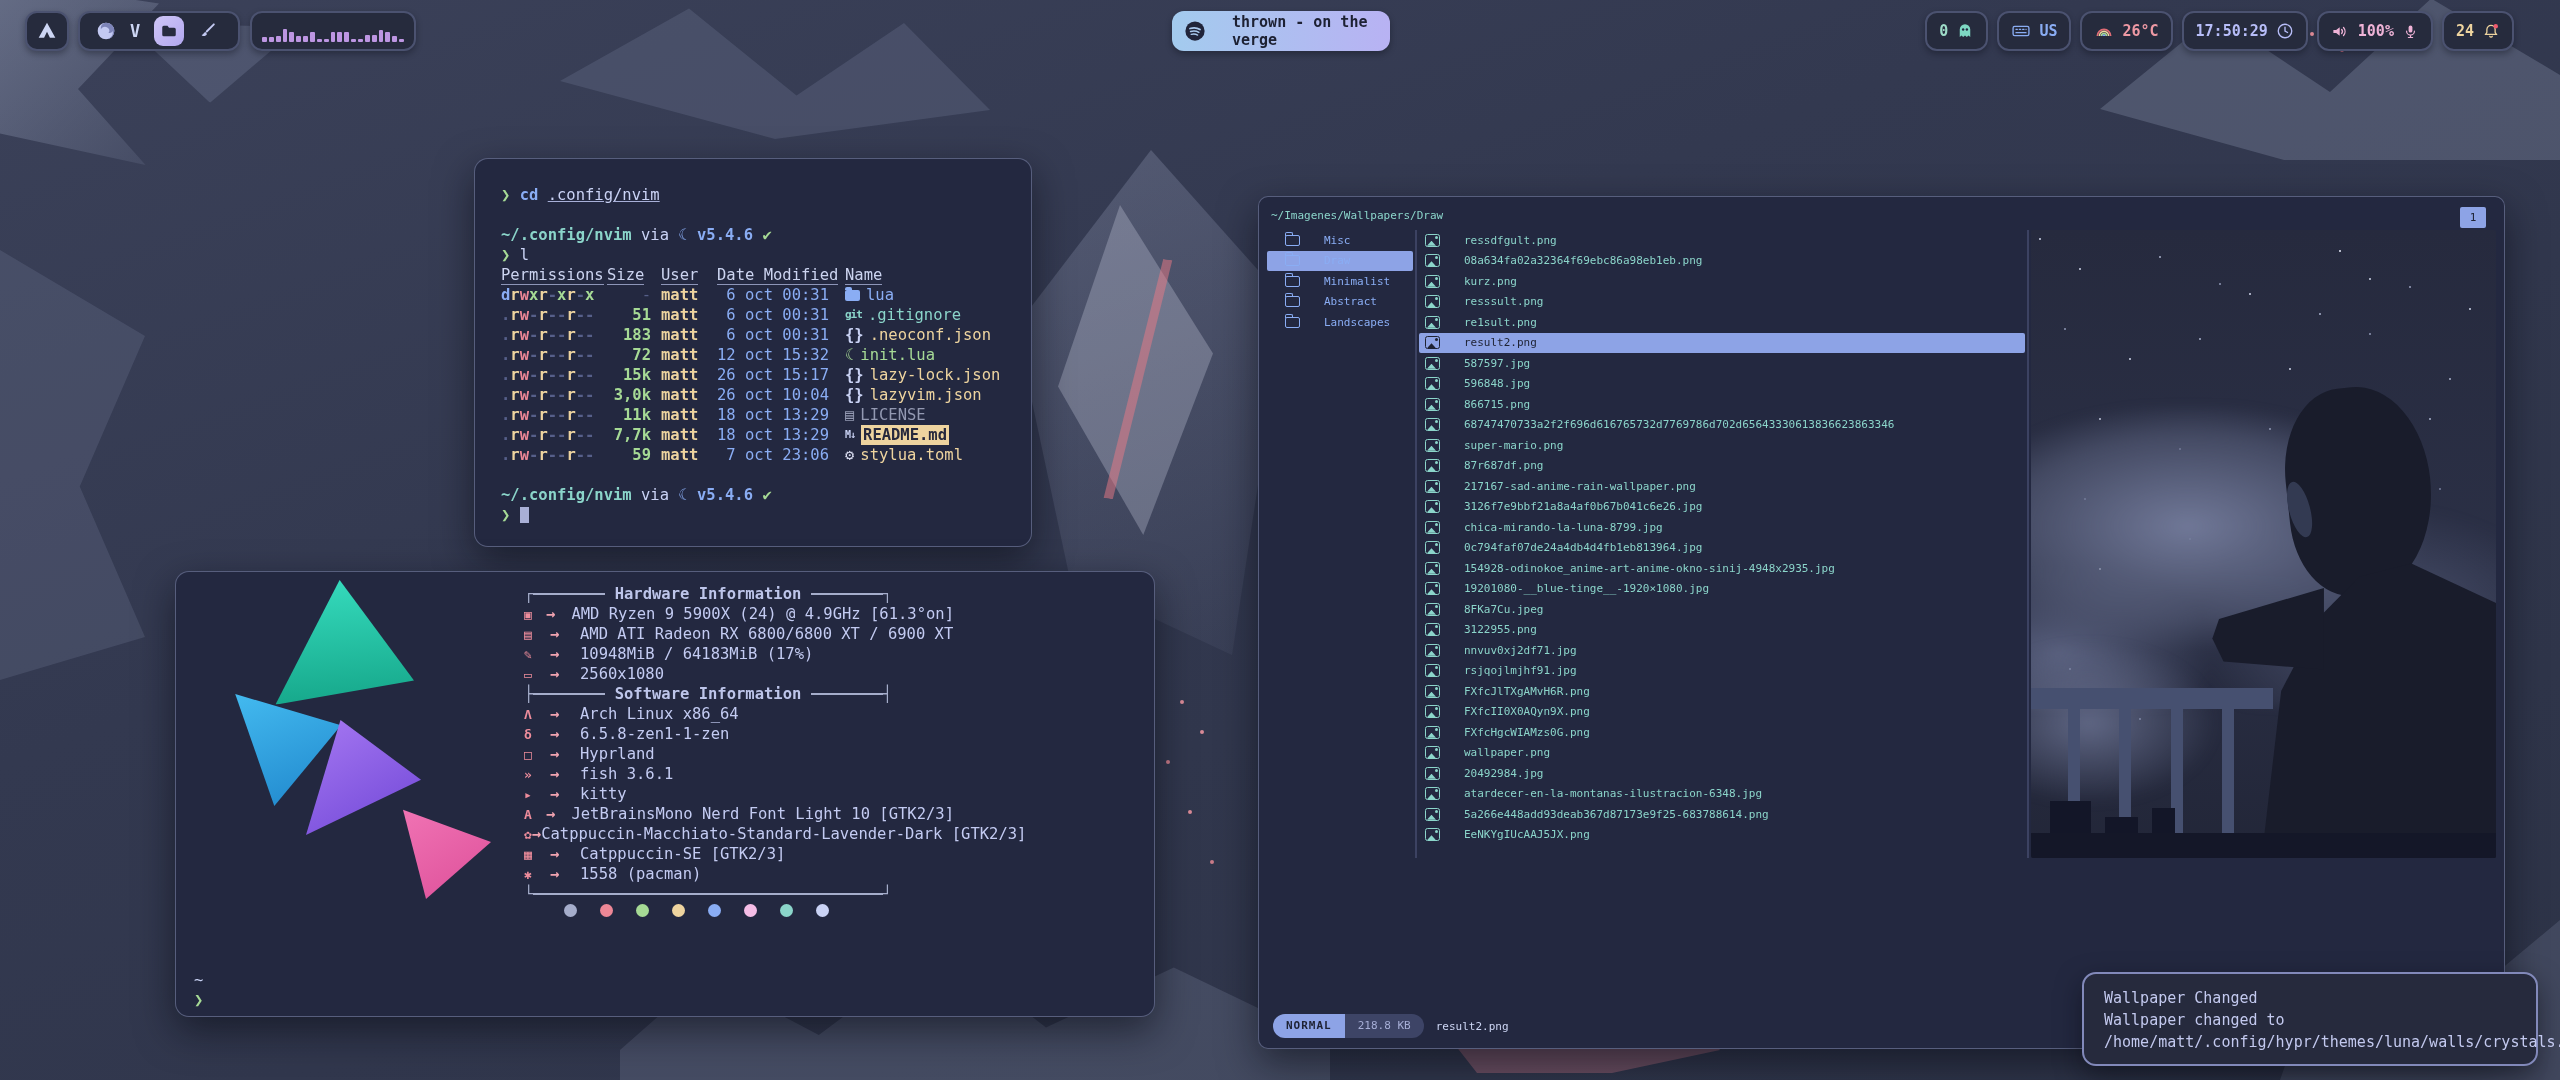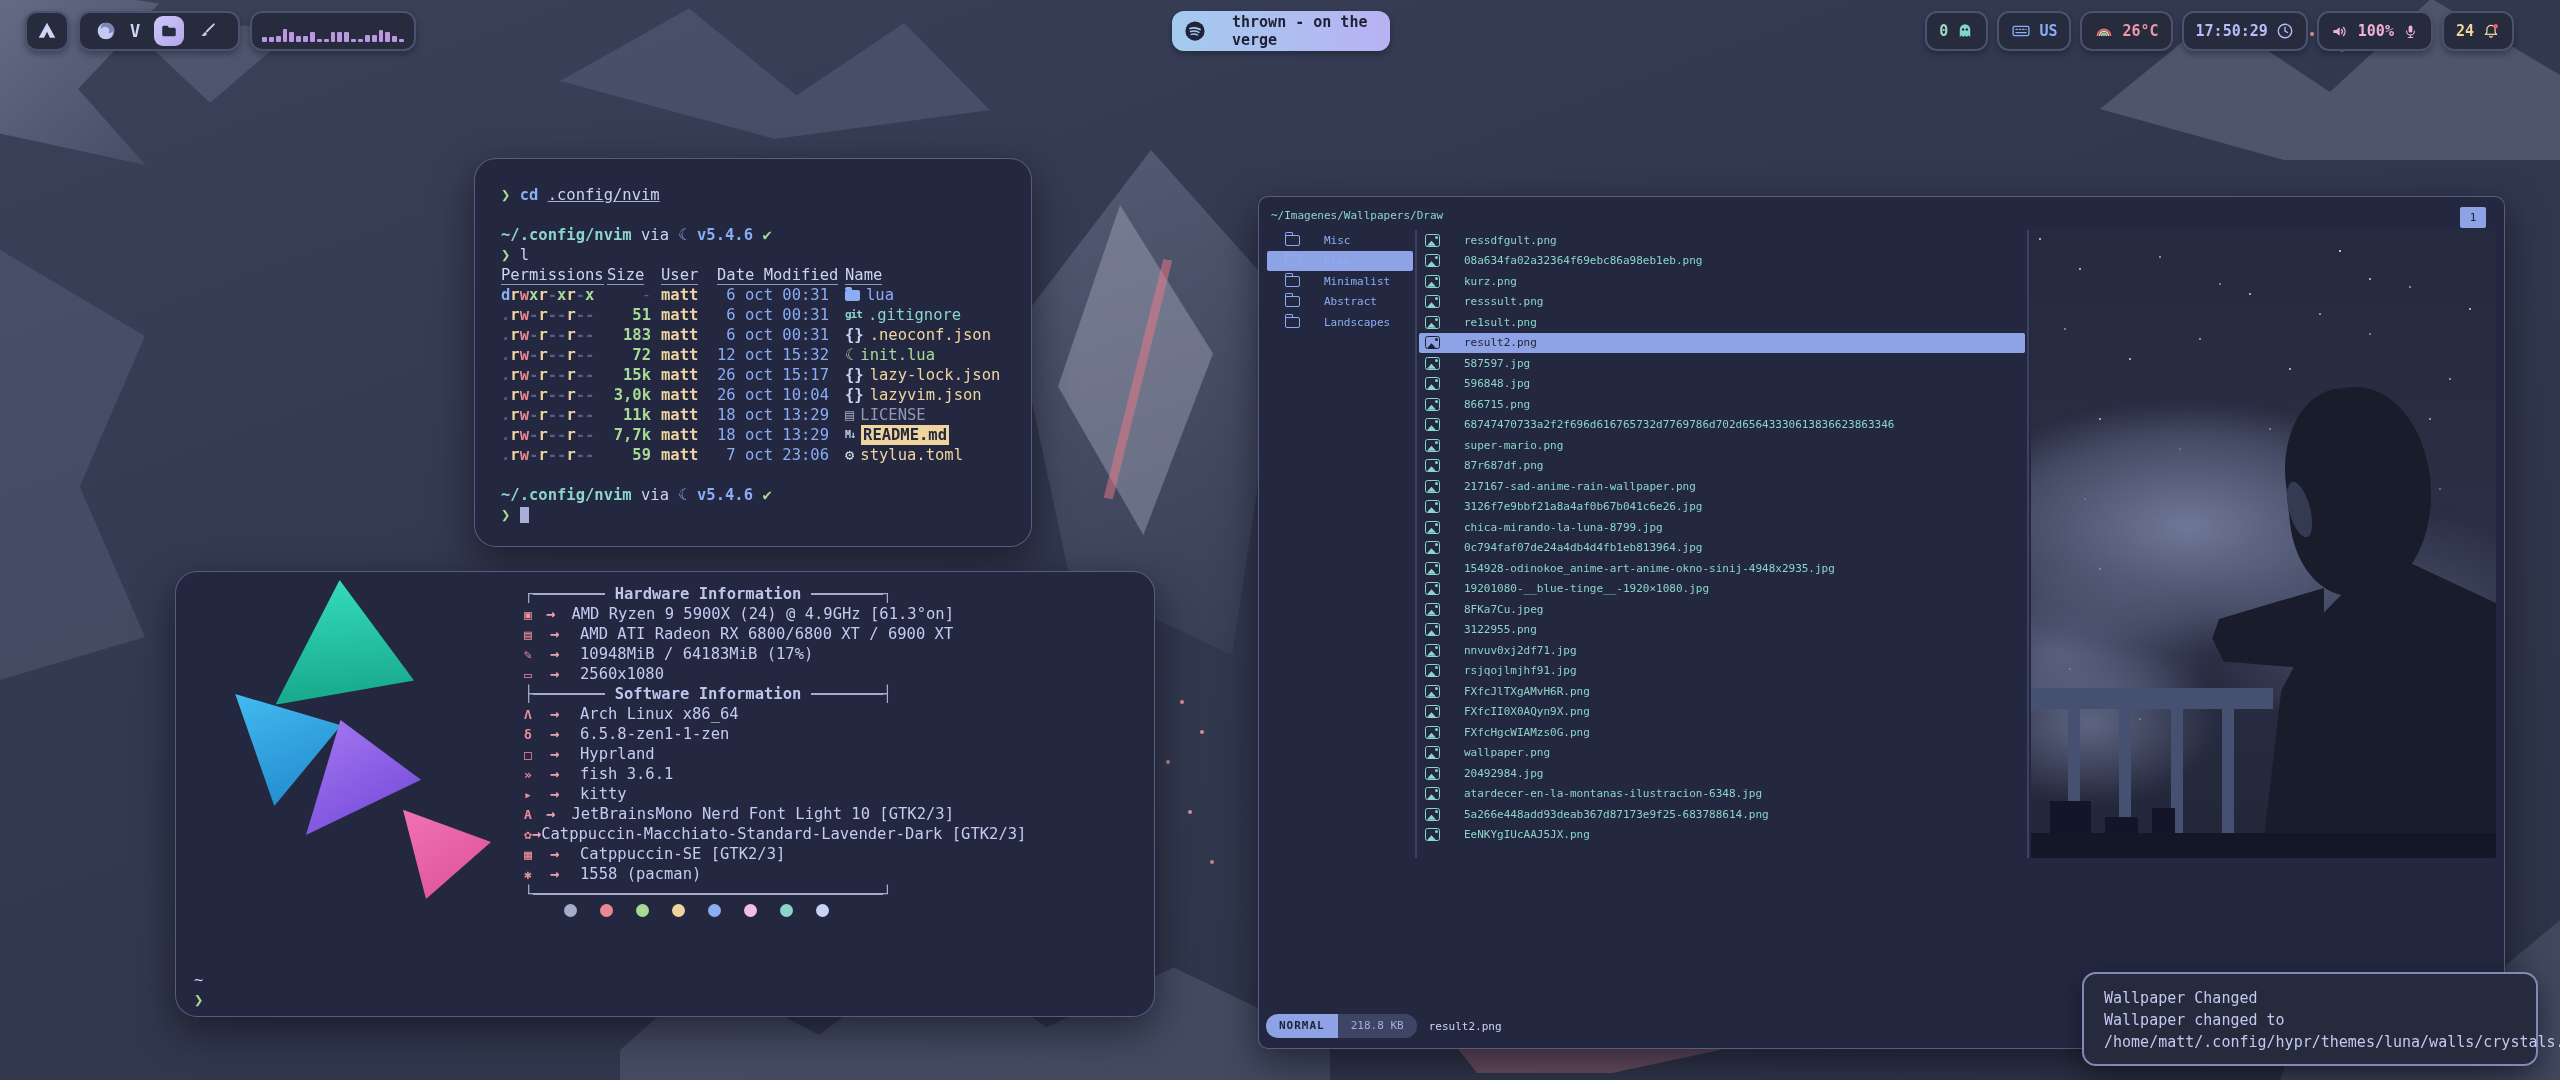--- a/index.html
+++ b/index.html
@@ -38,21 +38,21 @@
     border:none; color:#1d2133; gap:26px;
   }
   #tray { position:absolute; right:46px; top:0; height:62px; display:flex; gap:9px; align-items:flex-start; }
   #tray .pill { position:relative; top:11px; }
   .t-updates{color:#9edcc8;} .t-kb{color:#8aadf4;} .t-temp{color:#ee99a4;}
   .t-clock{color:#b7bdf8;} .t-vol{color:#efb3d7;} .t-date{color:#eed49f;}
 
   
   .window {
     position:absolute; background:#232840;
-    border:1px solid rgba(150,160,200,.45); border-radius:22px;
+    border:1px solid rgba(150,160,200,.45); border-radius:14px;
     box-shadow:0 14px 38px rgba(8,10,18,.55);
   }
 
   
   #terminal-window { left:474px; top:158px; width:558px; height:389px; padding:26px 0 0 26px; font-size:15.5px; }
   .term-line { height:20px; line-height:20px; white-space:pre; }
   .c-blue{color:#8aadf4;} .c-teal{color:#8bd5ca;} .c-green{color:#a6da95;}
   .c-yellow{color:#eed49f;} .c-pink{color:#ed8796;} .c-dim{color:#565f89;}
   .c-dim2{color:#9399b2;} .c-text{color:#cad3f5;}
   .b{font-weight:bold;}
@@ -103,21 +103,21 @@
   #fm-list { width:606px; overflow:hidden; }
   .fm-row { height:20.5px; display:flex; align-items:center; gap:24px; padding:0 6px; white-space:pre; overflow:hidden; color:#8bd5ca; }
   #fm-sidebar .fm-row { color:#8aadf4; padding-left:18px; }
   .fm-row.sel { background:#8da3e6; color:#1e2233; border-radius:2px; }
   .ico-img { flex:0 0 15px; width:15px; height:13px; border:1.5px solid currentColor; border-radius:2.5px; position:relative; }
   .ico-img::after { content:""; position:absolute; left:1px; bottom:0; width:9px; height:5px; background:currentColor; clip-path:polygon(0 100%,50% 0,100% 100%); }
   .ico-img::before { content:""; position:absolute; right:1px; top:1px; width:3px; height:3px; border-radius:50%; background:currentColor; }
   .ico-folder-o { flex:0 0 15px; width:15px; height:11px; border:1.5px solid currentColor; border-radius:2px; position:relative; }
   .ico-folder-o::before { content:""; position:absolute; top:-4px; left:-1px; width:6px; height:3px; border:1.5px solid currentColor; border-bottom:none; border-radius:2px 2px 0 0; }
   #fm-preview { flex:1; position:relative; overflow:hidden; border-radius:2px; background:linear-gradient(180deg,#262a3e 0%,#2b3046 55%,#222638 100%); }
-  #fm-status { position:absolute; left:7px; right:8px; bottom:10px; height:24px; display:flex; align-items:center; }
+  #fm-status { position:absolute; left:14px; right:8px; bottom:10px; height:24px; display:flex; align-items:center; }
   .chip { height:24px; line-height:24px; padding:0 13px; }
   #mode-chip { background:#8da3e6; color:#1e2233; font-weight:bold; border-radius:12px 0 0 12px; letter-spacing:1px; }
   #size-chip { background:#3d4466; color:#a6aed6; border-radius:0 12px 12px 0; }
   #file-chip { margin-left:12px; color:#cdd6f4; }
   #fm-status .right { margin-left:auto; display:flex; align-items:center; gap:10px; }
   #perm-str { font-weight:bold; letter-spacing:.5px; }
   #pct-chip { background:#3d4466; color:#a6aed6; border-radius:12px 0 0 12px; }
   #pos-chip { background:#8da3e6; color:#1e2233; font-weight:bold; border-radius:0 12px 12px 0; }
 
   

